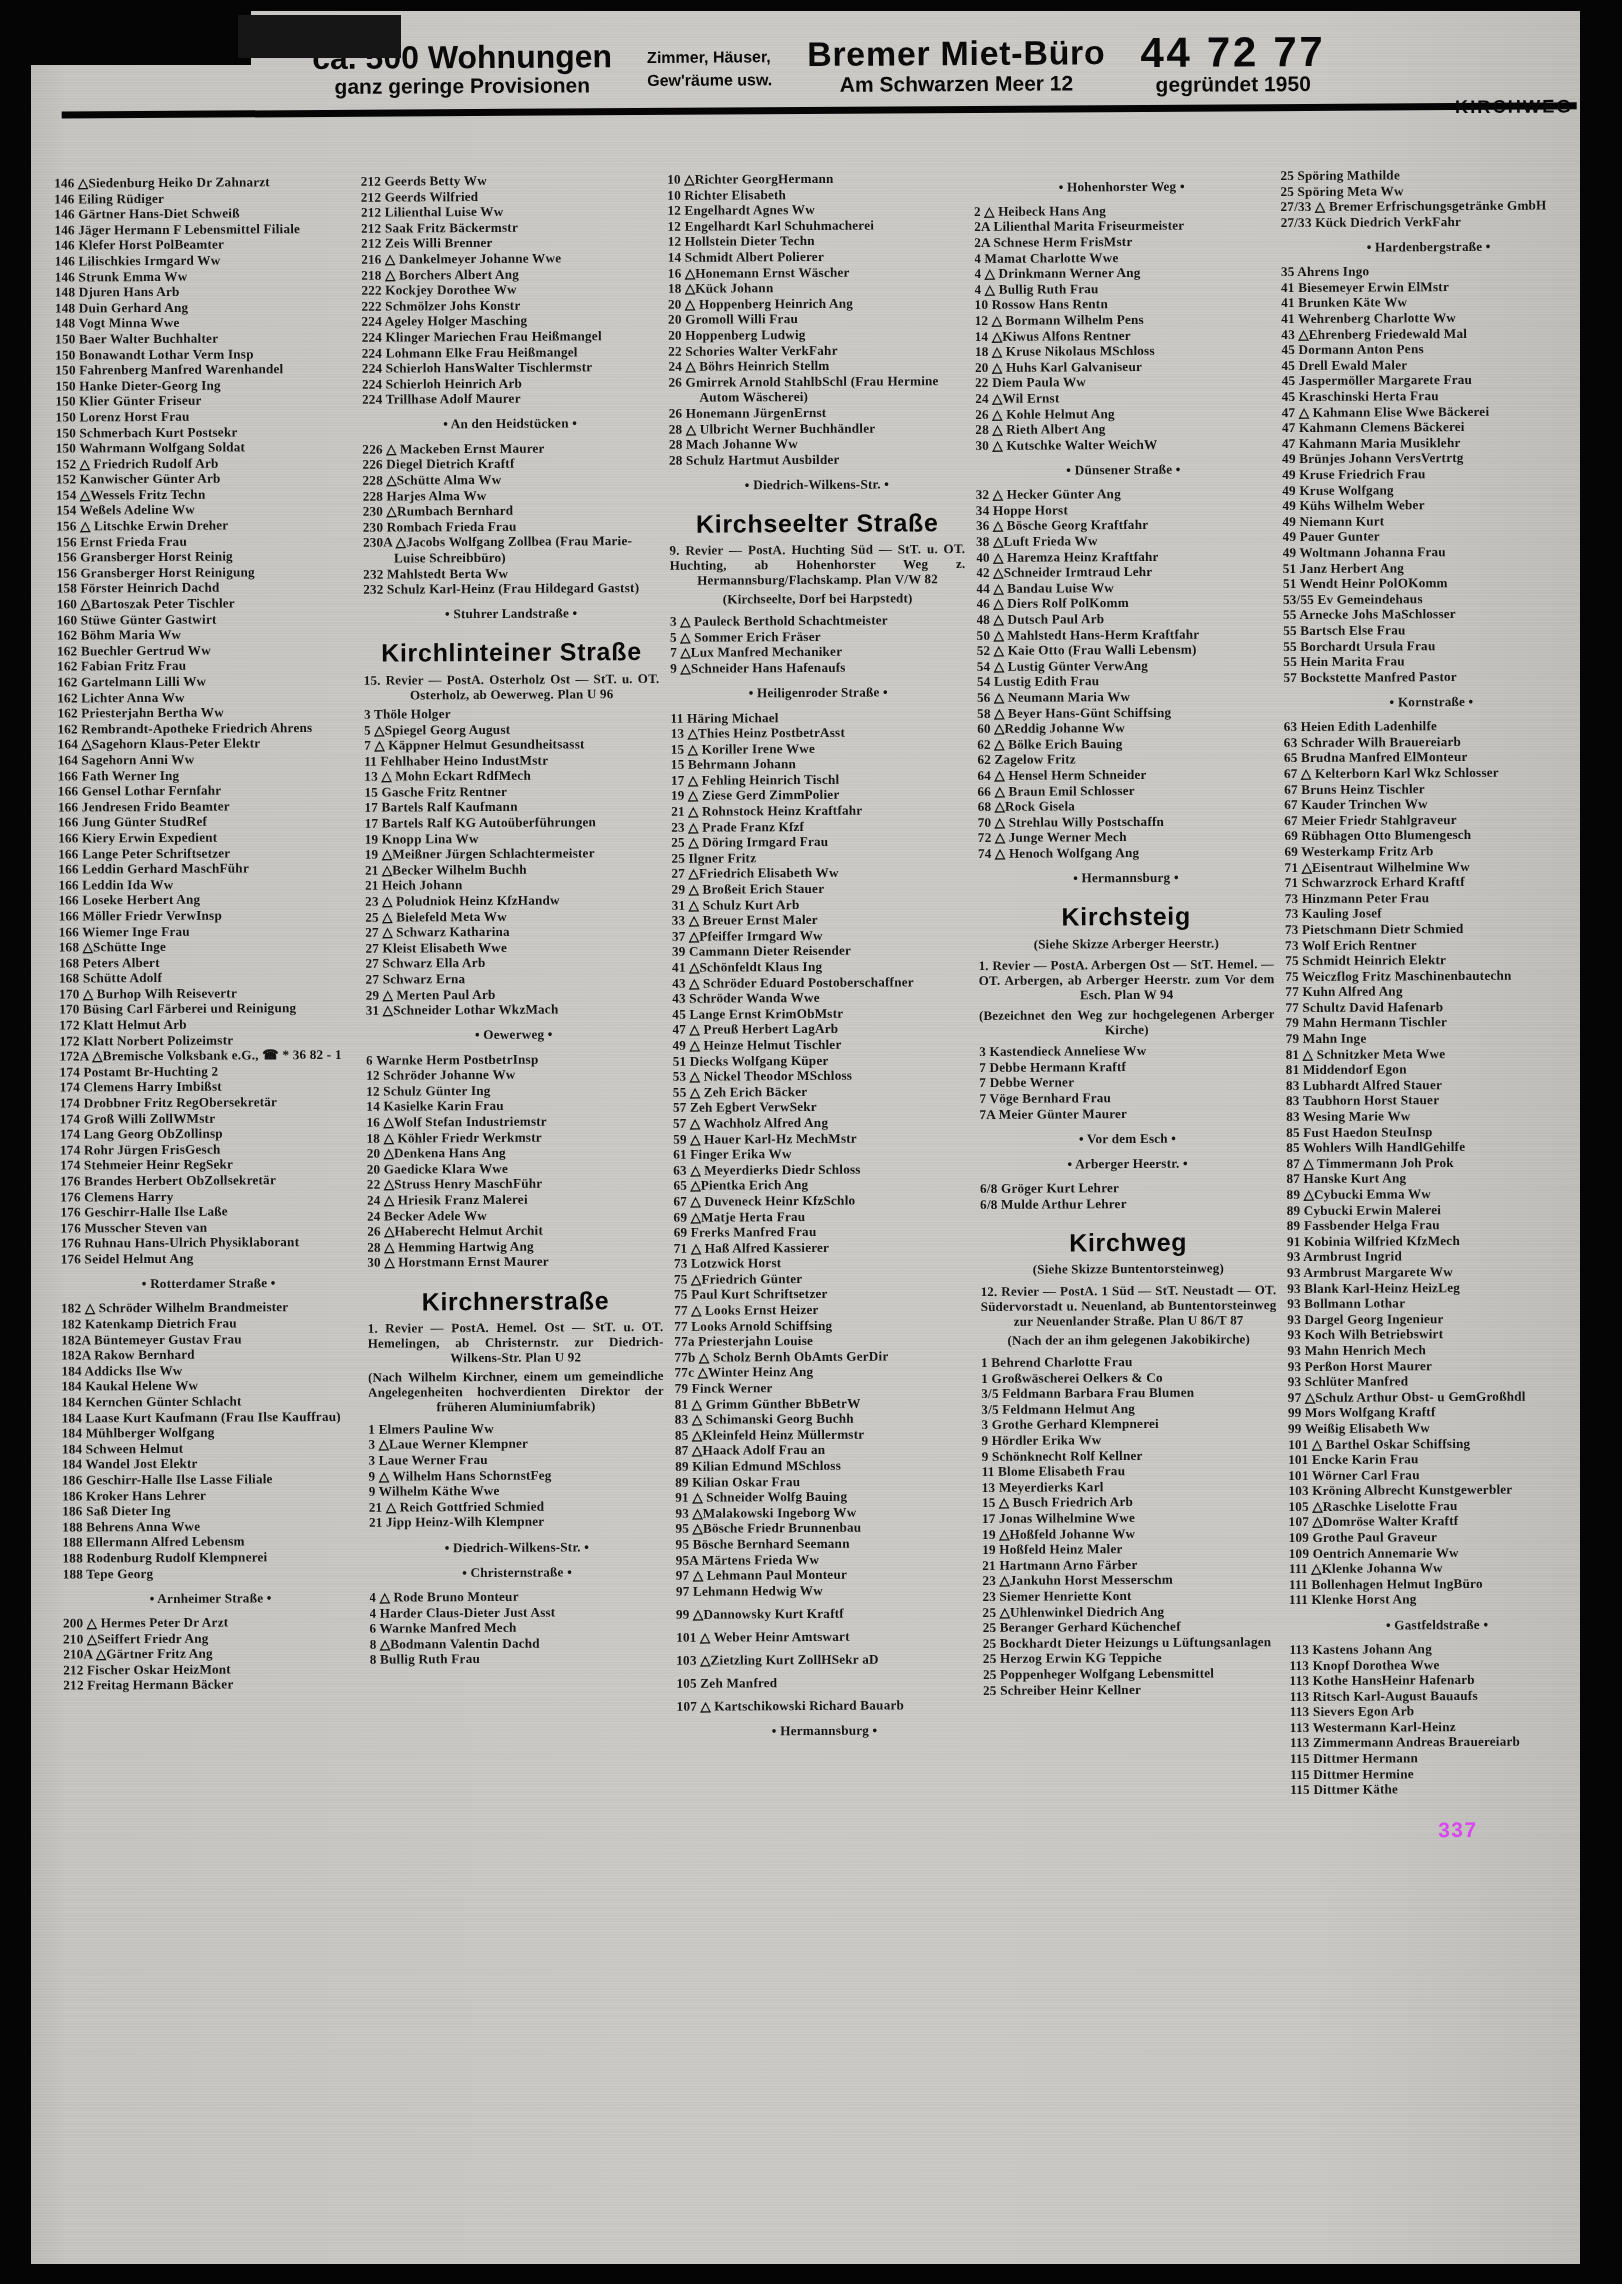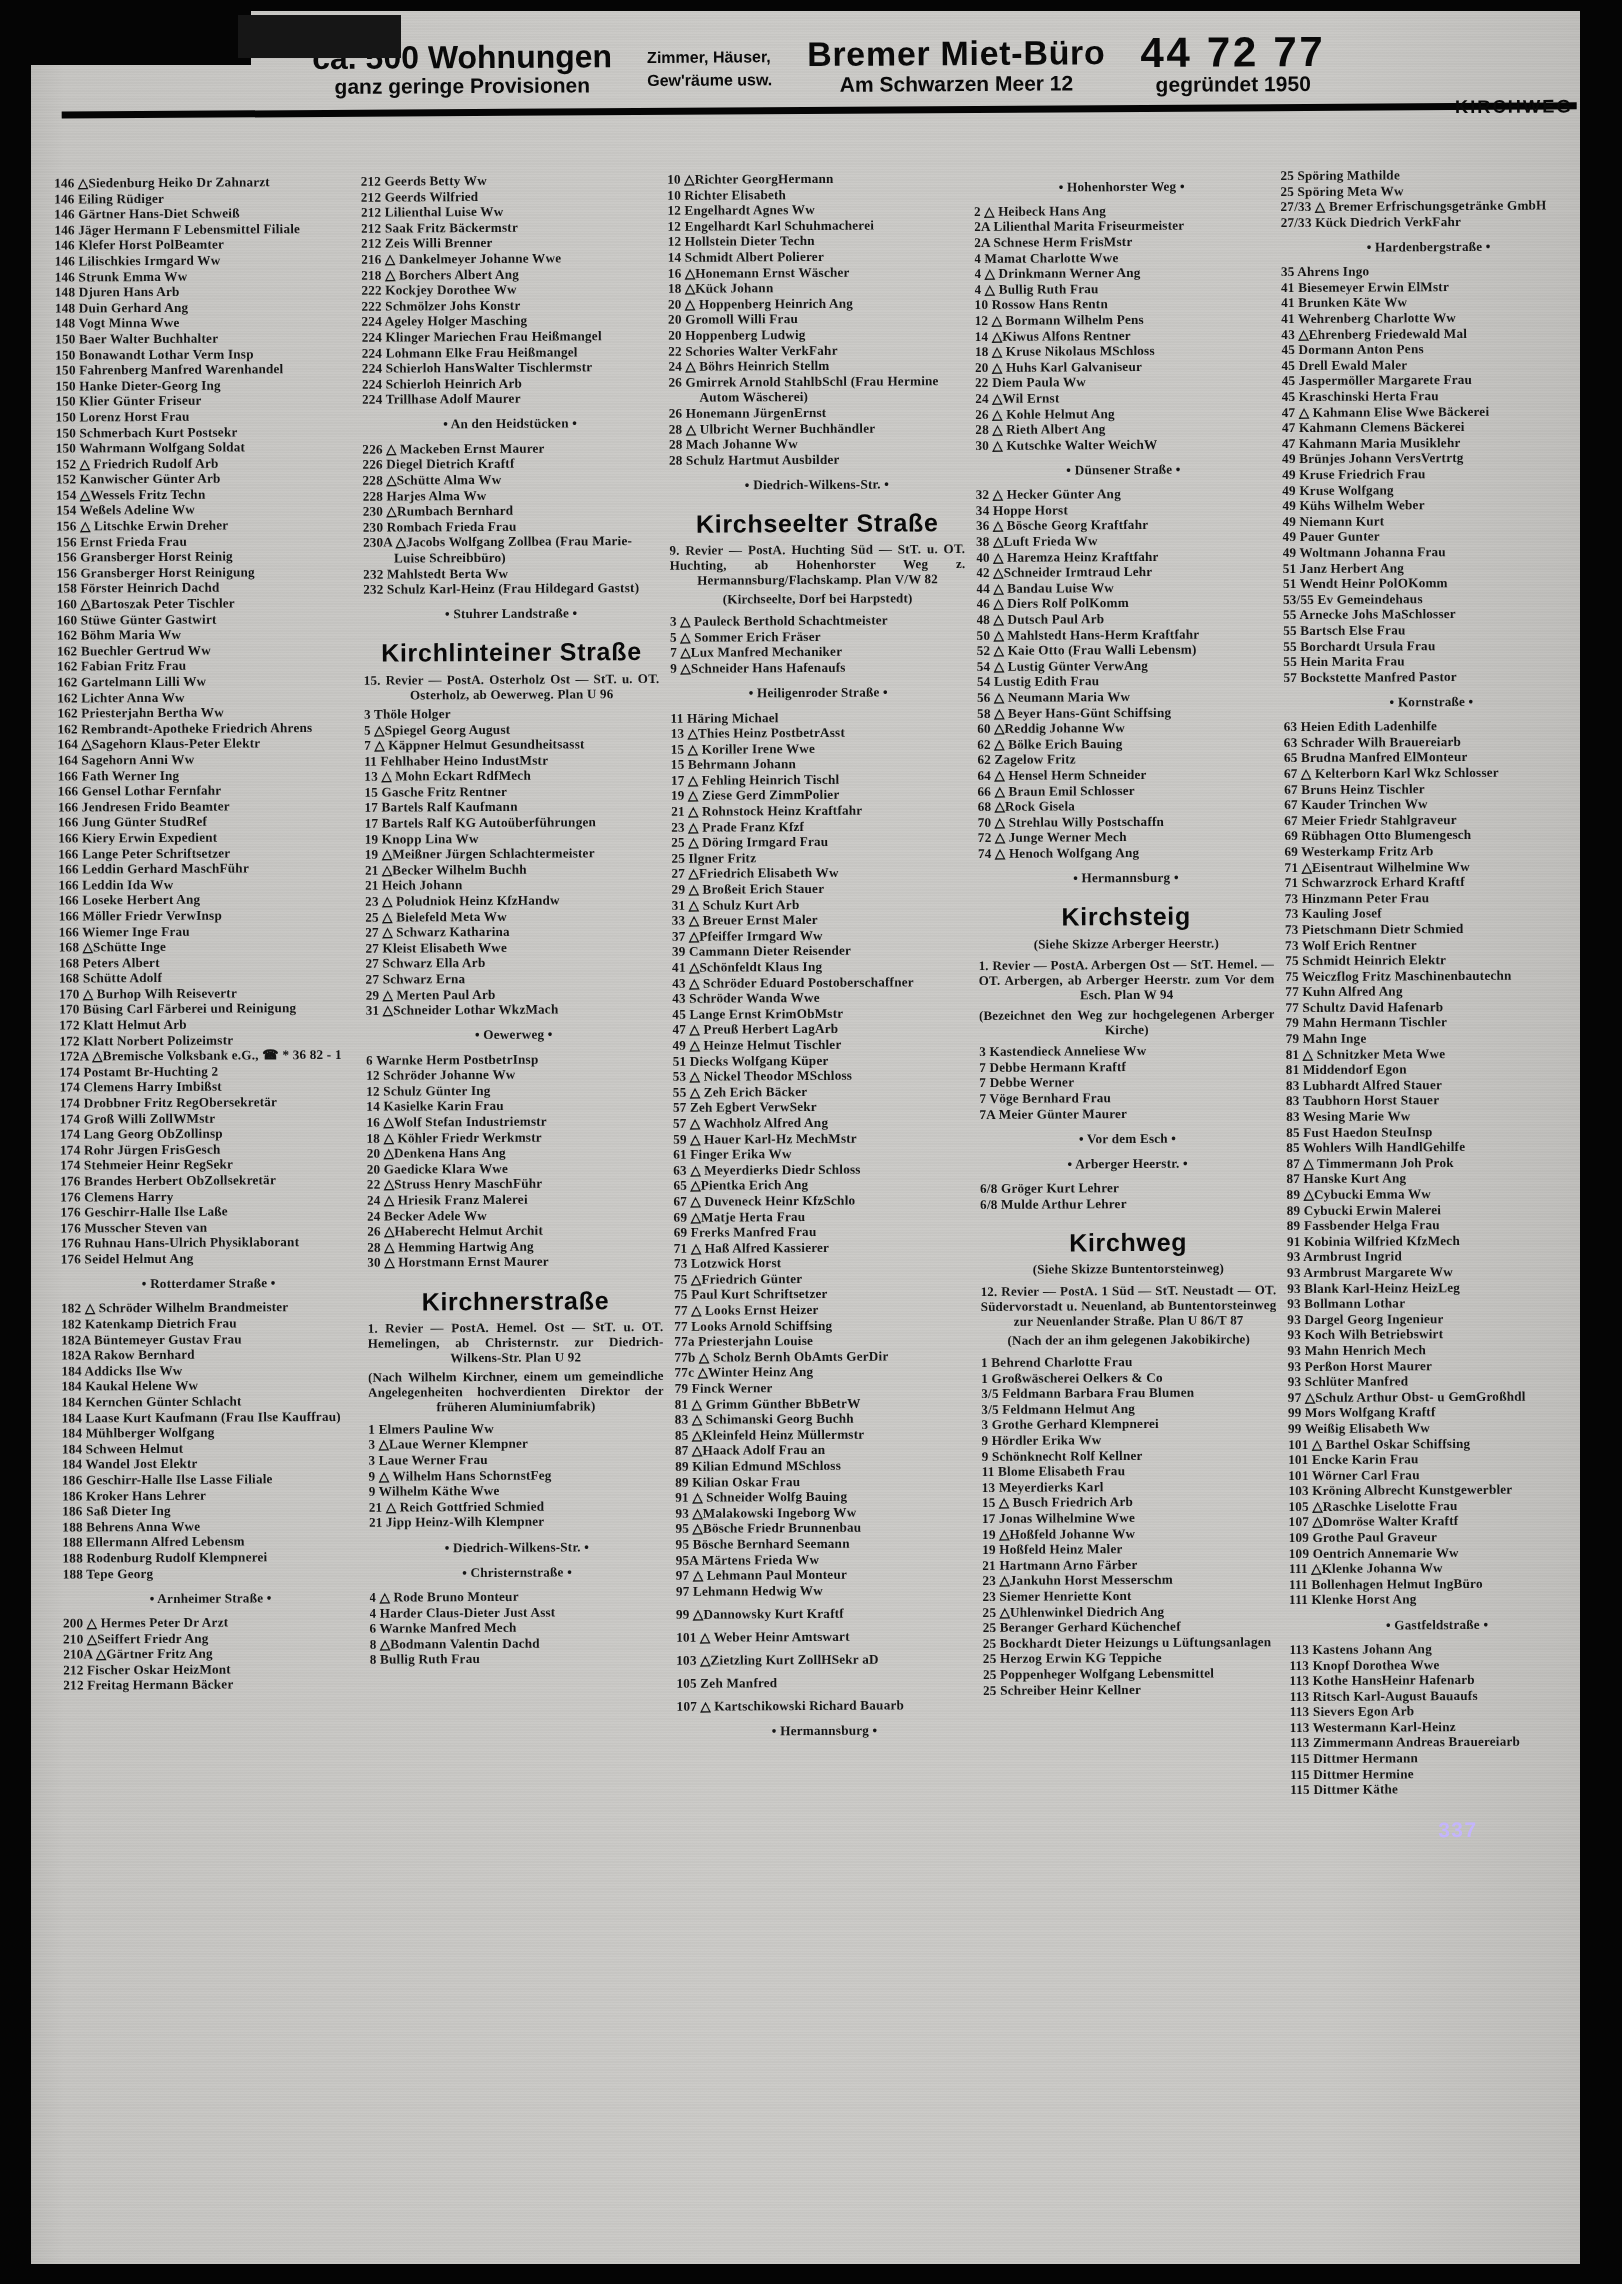--- a/index.html
+++ b/index.html
@@ -44,21 +44,21 @@
        color:#151515;letter-spacing:0.2px;}
   .b-e,.b-es{padding-left:31px;text-indent:-31px;}
   .b-es{margin-top:7.4px;}
   .b-c{text-align:center;margin:9.5px 0 8.8px 0;}
   .b-h{text-align:center;font-family:"Liberation Sans",sans-serif;font-size:25px;line-height:27px;
        letter-spacing:0.7px;margin:17.6px 0 5.4px 0;color:#0a0a0a;}
   .b-n{font-size:13px;line-height:15px;text-align:justify;text-align-last:center;margin:1.4px 0 4.1px 0;}
   .b-n2{font-size:13px;line-height:15px;text-align:justify;text-align-last:center;margin:0 0 6.8px 0;}
 
   #page-number{position:absolute;left:1434px;top:1822px;font-family:"Liberation Sans",sans-serif;
-               font-weight:bold;font-size:21px;letter-spacing:1.4px;color:#c4b5fd;}
+               font-weight:bold;font-size:21px;letter-spacing:1.4px;color:#d946ef;}
 </style>
 </head>
 <body>
 
 <div id="stage">
   <div id="paper"></div>
 
   <div id="content">
 
     <div id="header">

